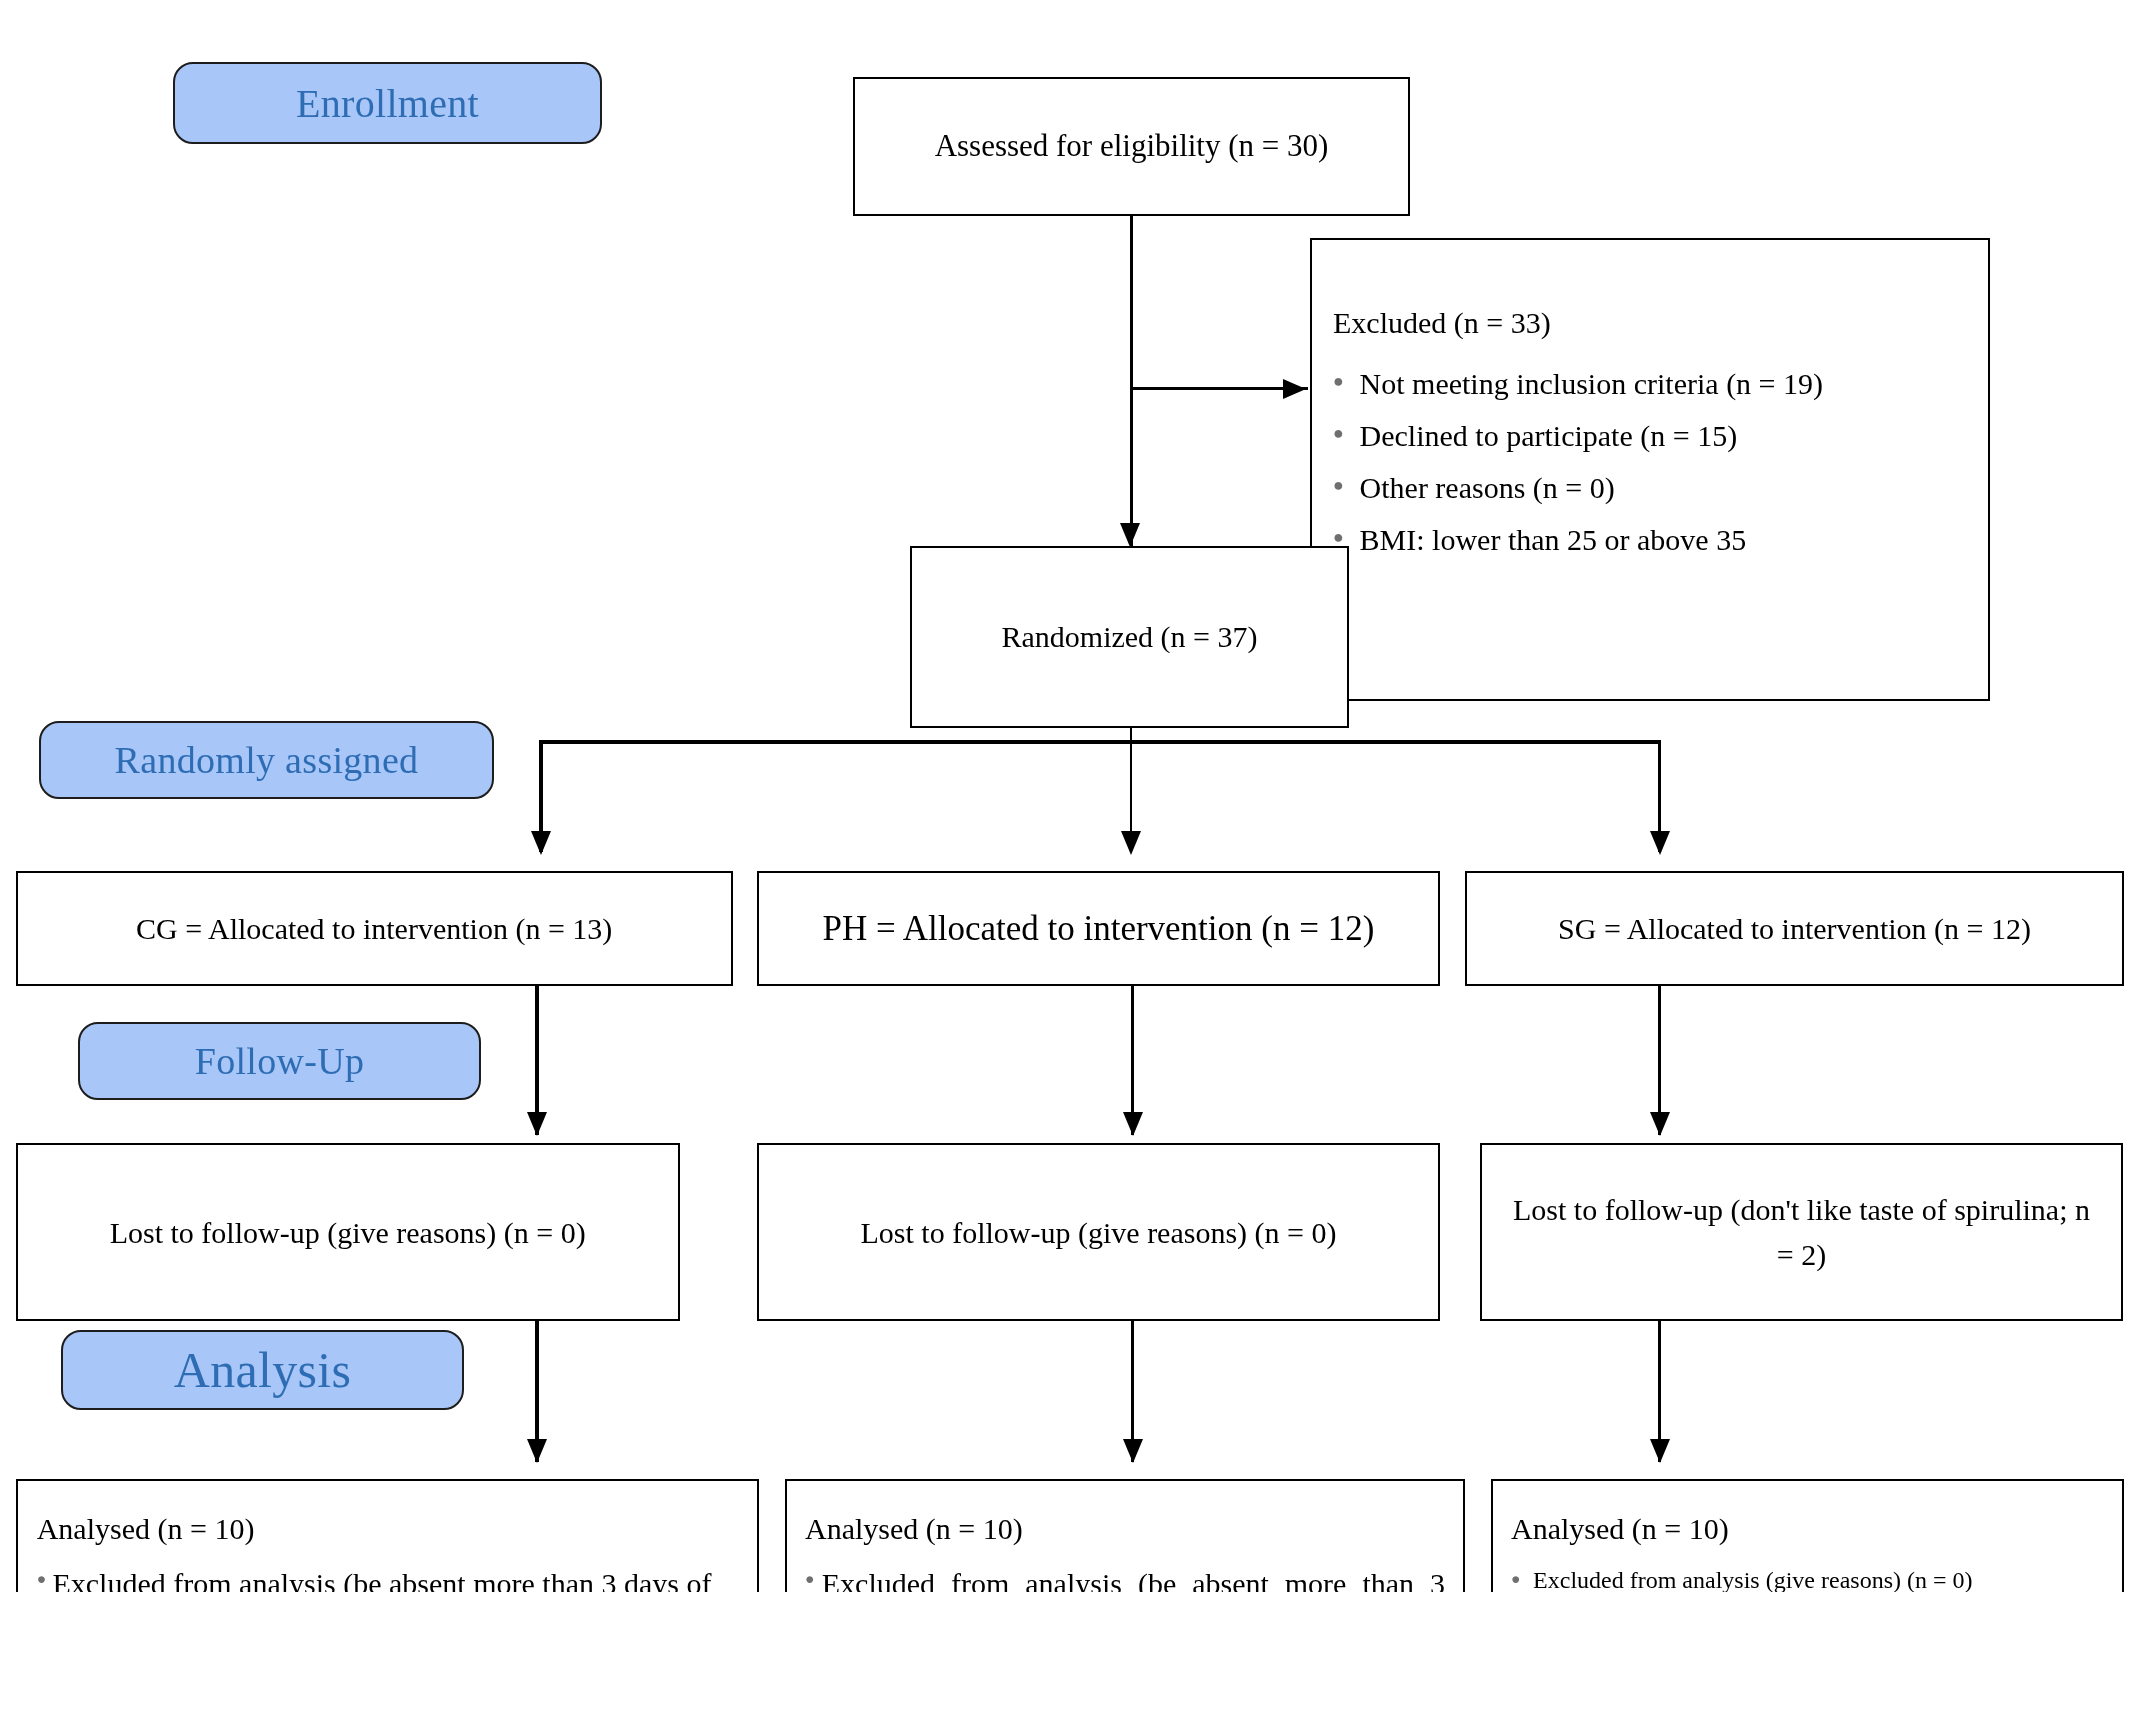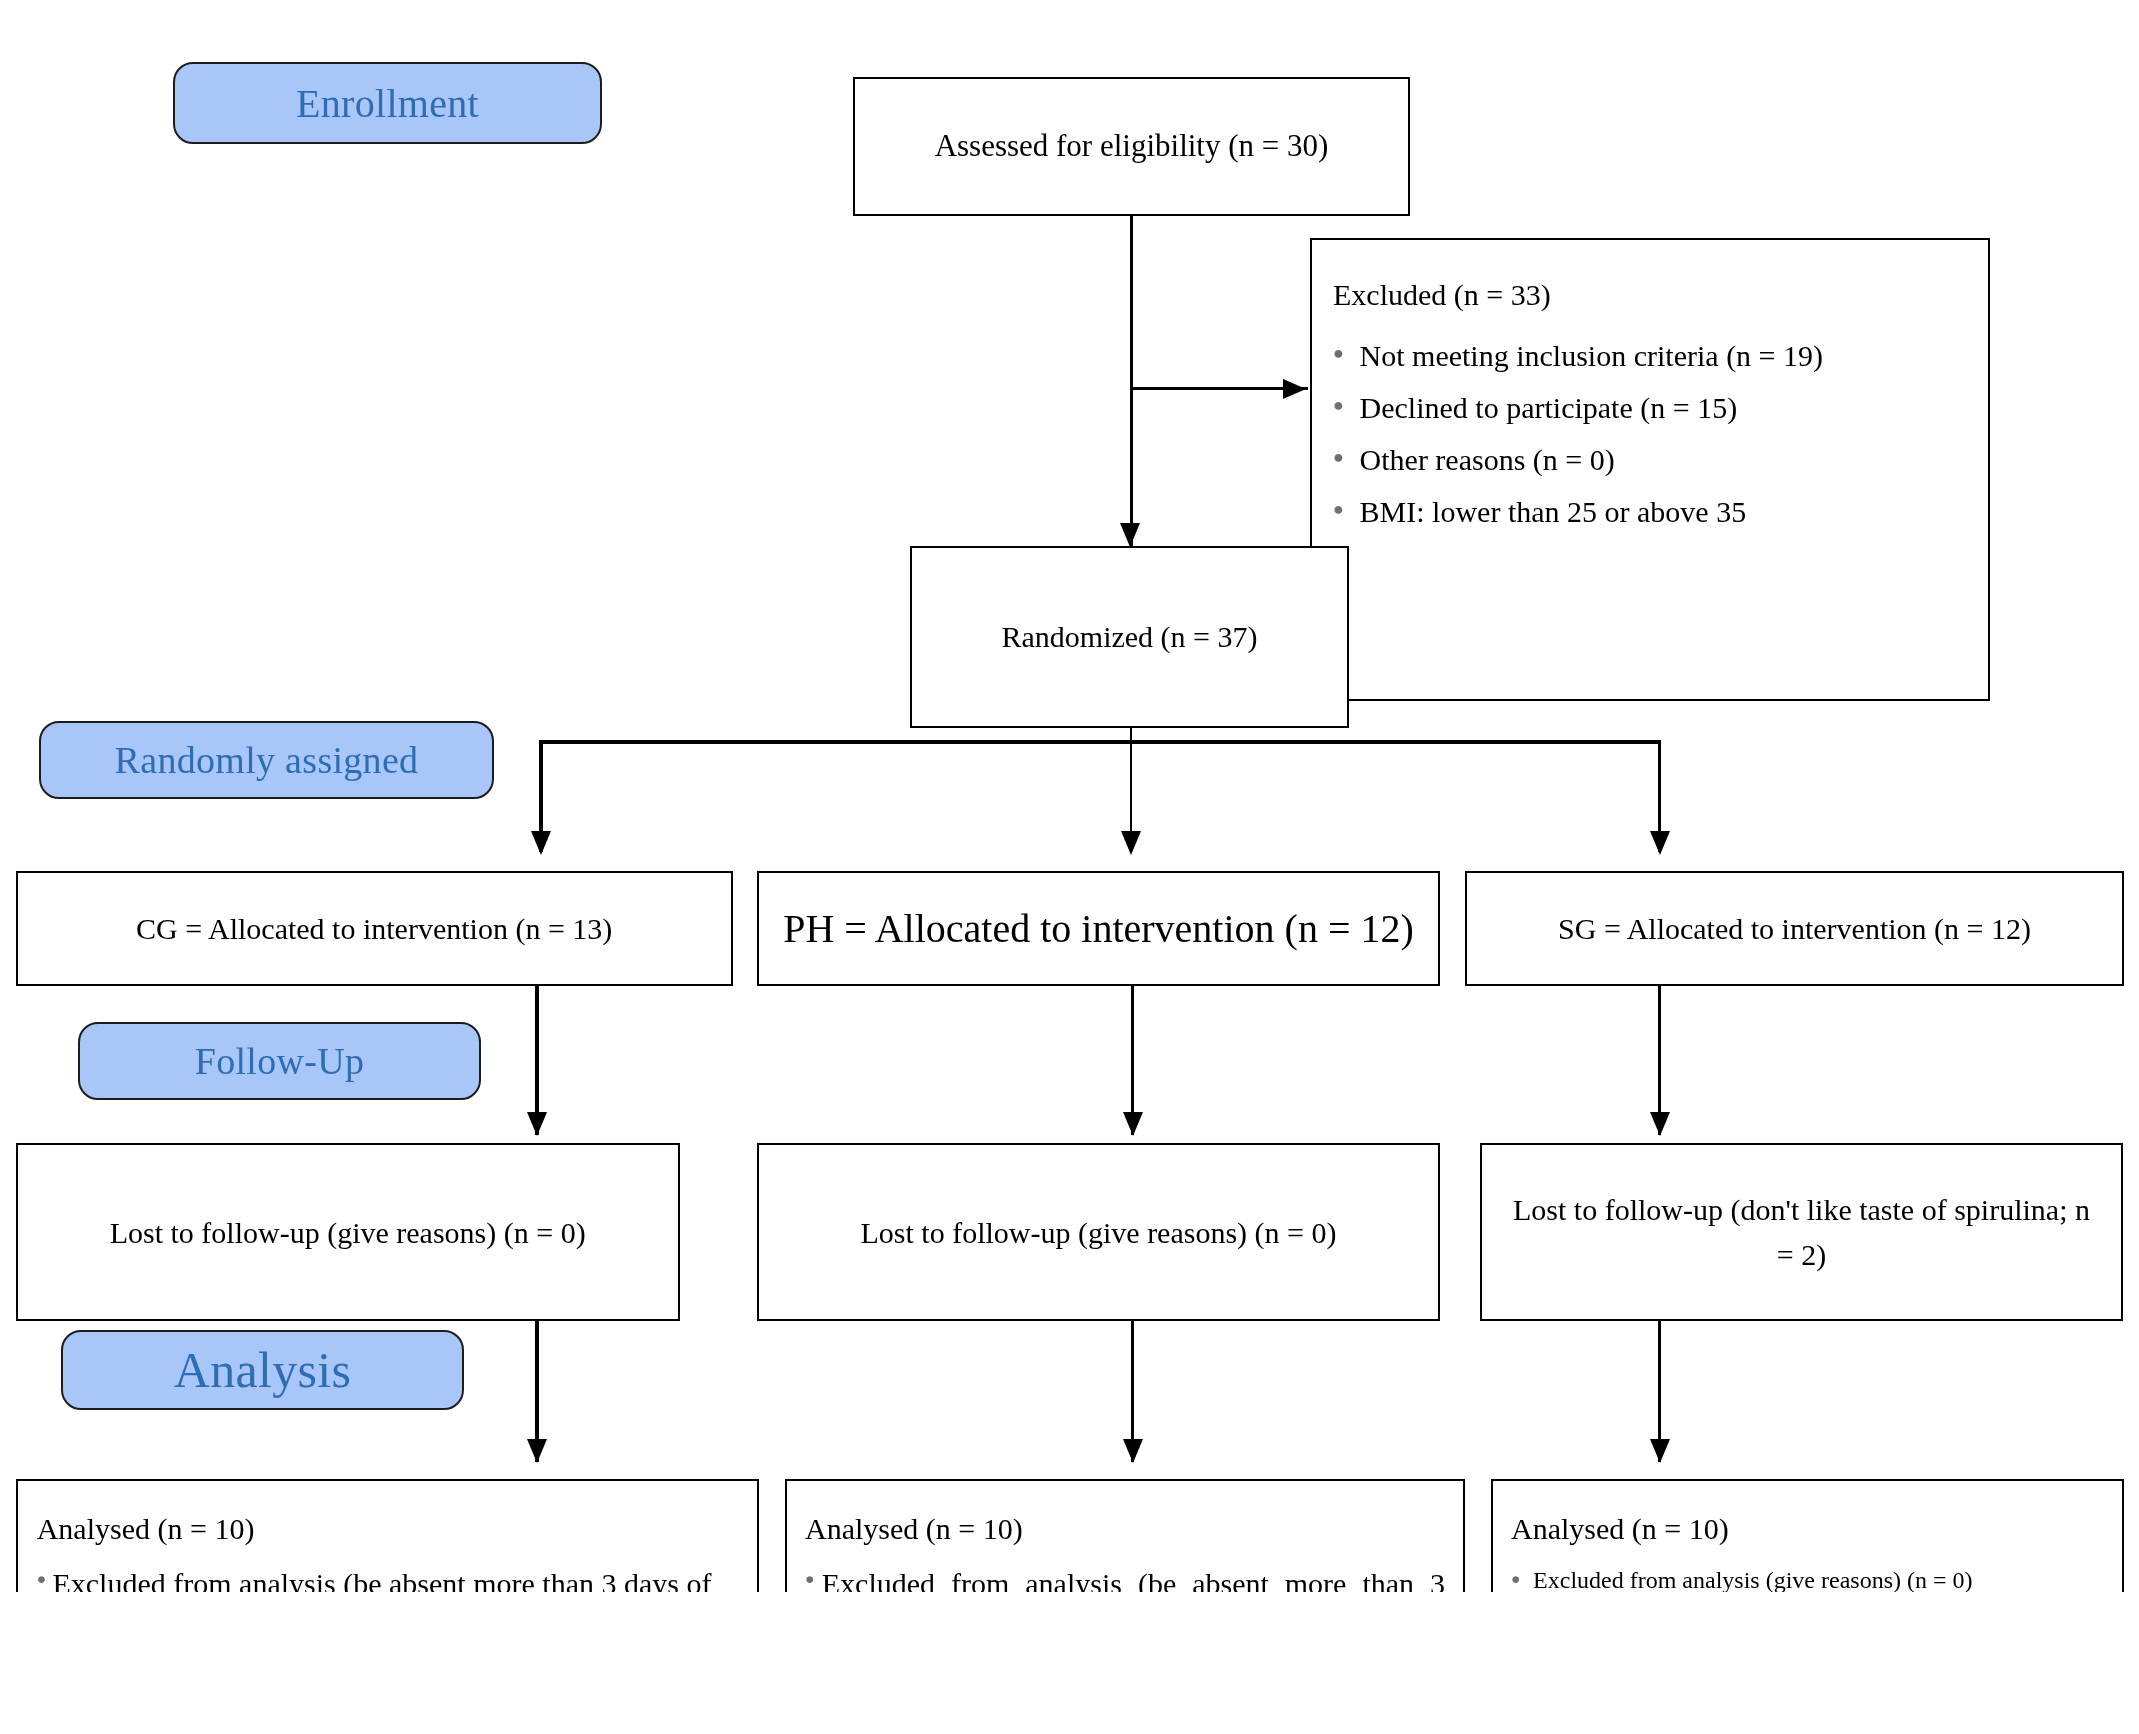--- a/index.html
+++ b/index.html
@@ -121,21 +121,21 @@
     </div>
   </div>
 
   <div class="vline" style="left:1130px; top:216px; width:2.6px; height:330px;"></div>
   <div class="arrow-down" style="left:1120px; top:523px;"></div>
 
   <div class="hline" style="left:1130px; top:387px; width:178px; height:3.1px;"></div>
   <div class="arrow-right" style="left:1283px; top:379px;"></div>
 
   <div class="node-box" style="left:1310px; top:238px; width:680px; height:463px;">
-    <div class="node-inner top-align" style="padding:37px 21px 0 21px;">
+    <div class="node-inner top-align" style="padding:37px 21px 0 21px;margin-top:28px;">
       <div class="left" style="font-size:30px; line-height:1.2;">
         <span class="line">Excluded (n = 33)</span>
       </div>
 
       <div class="bullet-row" style="margin-top:22px;">
         <span class="bullet-glyph" style="margin-right:15.7px; margin-top:9.4px;">●</span>
         <span class="bullet-text just" style="font-size:30px; line-height:1.42; text-align:justify; text-align-last:left;">Not meeting inclusion criteria (n = 19)</span>
       </div>
 
       <div class="bullet-row" style="margin-top:9.4px;">
@@ -178,21 +178,21 @@
   <div class="node-box" style="left:15.7px; top:871px; width:717px; height:115px;">
     <div class="node-inner">
       <div class="ctr" style="font-size:30px;">
         <b class="tag">CG</b><span> = Allocated to intervention (n = 13)</span>
       </div>
     </div>
   </div>
 
   <div class="node-box" style="left:757px; top:871px; width:683px; height:115px;">
     <div class="node-inner">
-      <div class="ctr" style="font-size:40px;text-align:center;">
+      <div class="ctr" style="font-size:35px;text-align:center;">
         <b class="tag">PH</b><span> = Allocated to intervention (n = 12)</span>
       </div>
     </div>
   </div>
 
   <div class="node-box" style="left:1465px; top:871px; width:659px; height:115px;">
     <div class="node-inner">
       <div class="ctr" style="font-size:30px;">
         <b class="tag">SG</b><span> = Allocated to intervention (n = 12)</span>
       </div>

